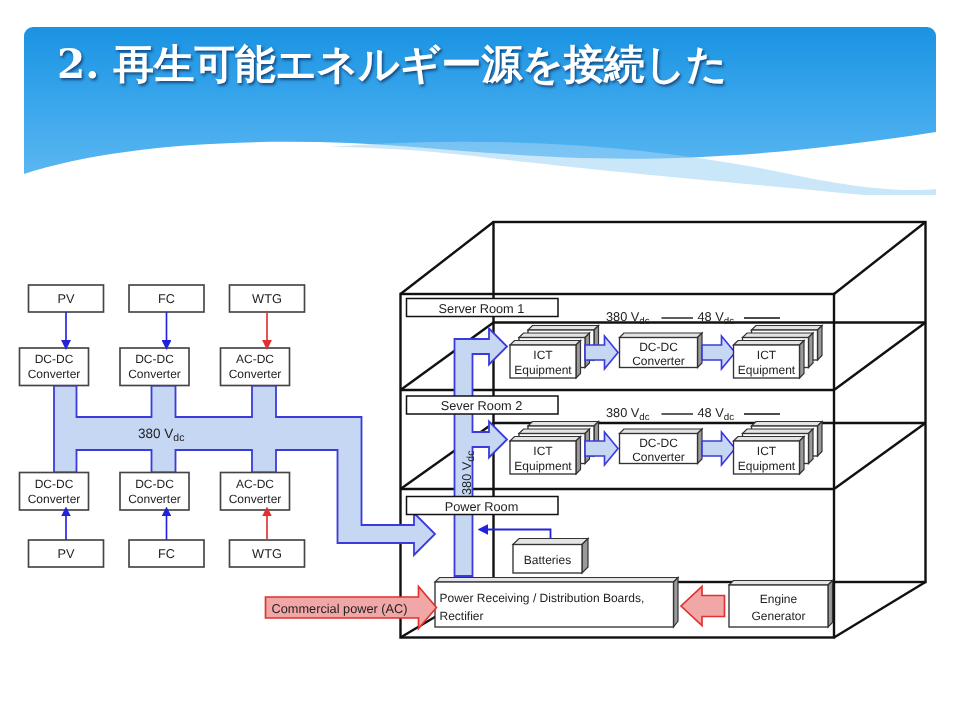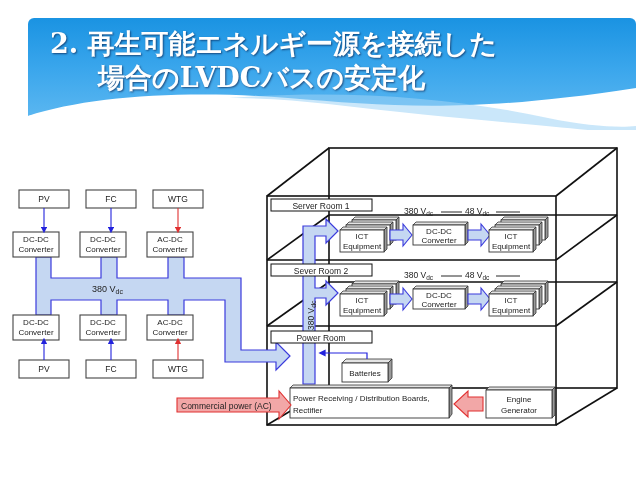--- a/index.html
+++ b/index.html
@@ -1,37 +1,36 @@
 <!DOCTYPE html>
 <html><head>
 <meta charset="utf-8">
 <style>
   html, body { margin:0; padding:0; background:#ffffff; }
   body { width:640px; height:480px; position:relative; overflow:hidden; font-family:"Liberation Sans", "DejaVu Sans", sans-serif; }
-  .header { position:absolute; left:28px; top:18px; width:608px; height:112px; overflow:hidden; border-radius:6px 6px 0 0;
+  .header { position:absolute; left:16px; top:18px; width:608px; height:112px; overflow:hidden; border-radius:6px 6px 0 0;
     background:linear-gradient(180deg,#1a93e2 0%,#3aa6ec 45%,#63bbf2 100%); }
   .header svg { position:absolute; left:0; top:0; }
   .title { position:absolute; left:22px; top:9px; color:#ffffff; font-family:"DejaVu Serif", "Liberation Serif", serif; font-weight:bold;
     font-size:27px; line-height:34px; text-shadow:1px 1px 2px rgba(0,0,40,0.55); white-space:nowrap; }
   .title .l2 { display:block; padding-left:48px; }
   .diagram { position:absolute; left:0; top:0; }
   .lbl { font-family:"Liberation Sans", sans-serif; fill:#222; }
 </style>
 </head>
 <body>
 
 <div class="header">
   <svg width="608" height="112">
     <path d="M0,112 L0,98 C60,78 160,72 260,80 C360,88 440,96 608,70 L608,112 Z" fill="#ffffff"></path>
     <path d="M180,82 C300,70 420,78 520,100 C560,108 590,110 608,108 L608,112 L180,112 Z" fill="#9fd3f6" opacity="0.55"></path>
     <path d="M0,112 L0,98 C80,80 200,74 300,86 C400,98 500,106 560,112 Z" fill="#ffffff"></path>
   </svg>
   <div class="title">
     <span>2. 再生可能エネルギー源を接続した</span>
-    <span class="l2">場合のLVDCバスの安定化</span>
   </div>
 </div>
 
 <svg class="diagram" width="640" height="480" viewBox="0 0 640 480">
   <defs>
     <marker id="arrBlue" markerWidth="6" markerHeight="6" refX="3" refY="3" orient="auto">
       <path d="M0,0 L6,3 L0,6 Z" fill="#2222dd"></path>
     </marker>
     <marker id="arrRed" markerWidth="6" markerHeight="6" refX="3" refY="3" orient="auto">
       <path d="M0,0 L6,3 L0,6 Z" fill="#e03030"></path>

